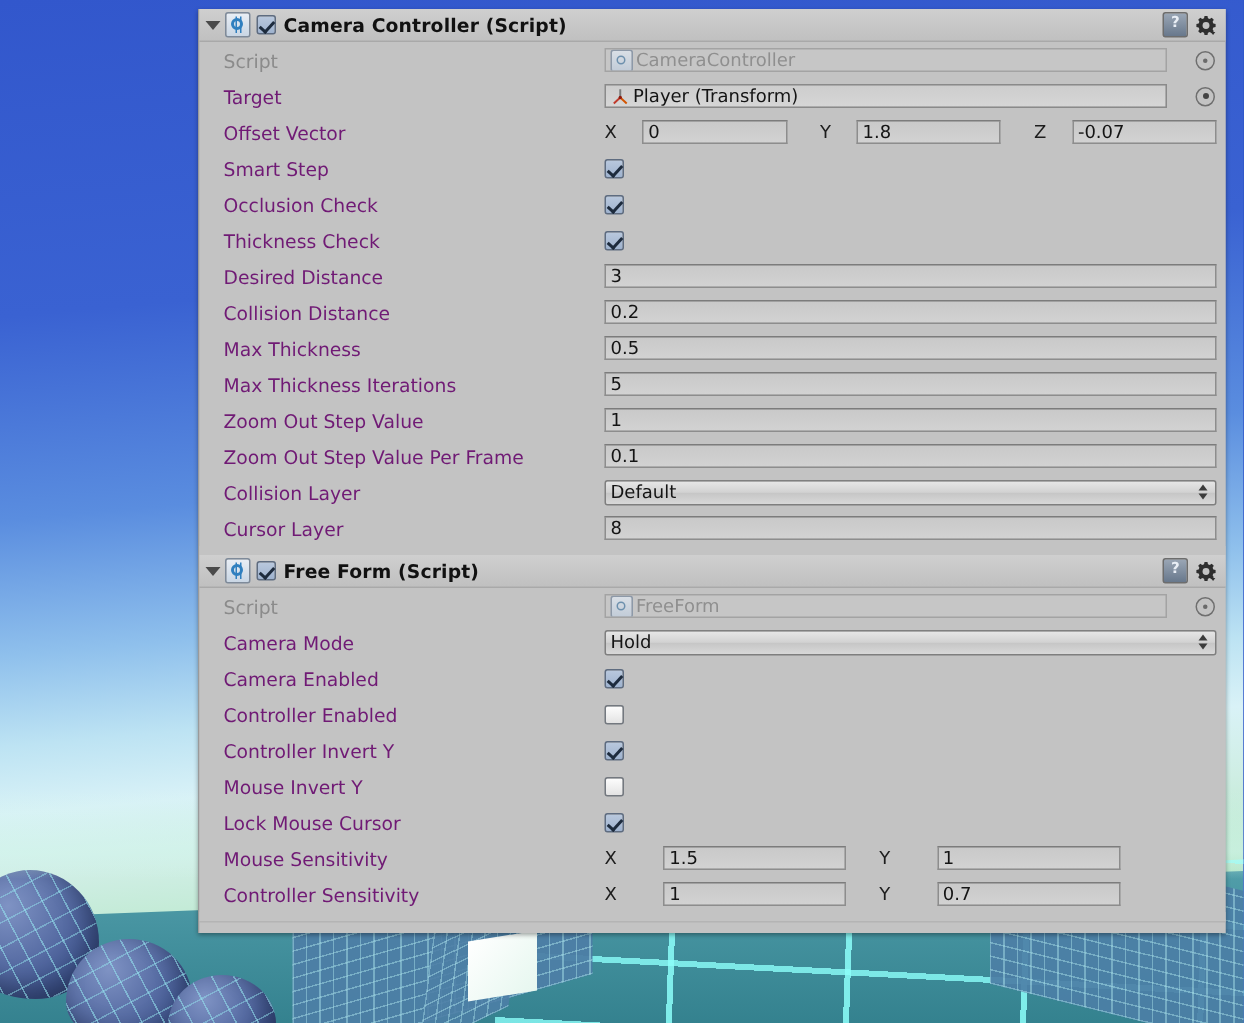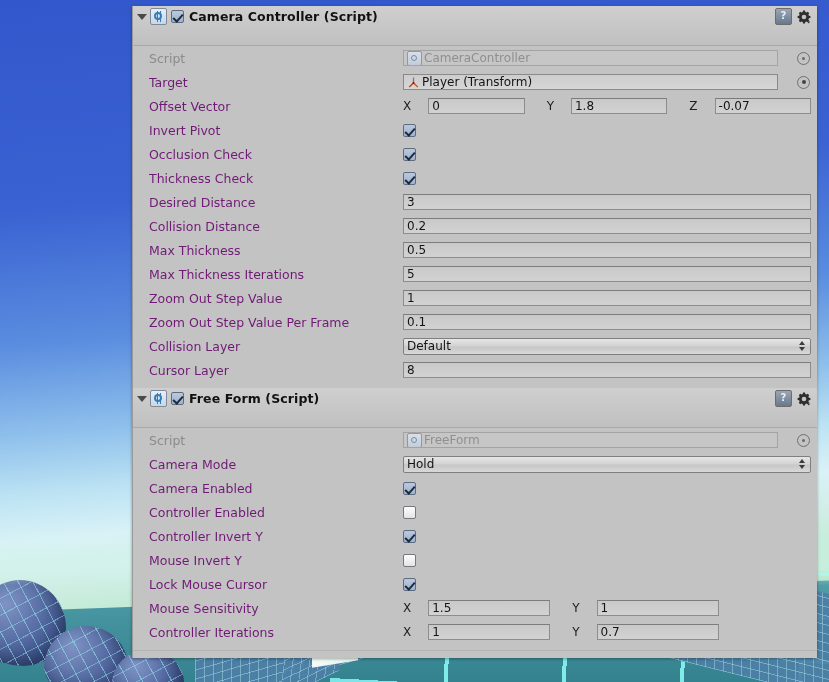--- a/index.html
+++ b/index.html
@@ -72,21 +72,21 @@
     background:#c3c3c3;
     border-left:1px solid #9a9a9a;
     box-shadow:0 1px 3px rgba(0,0,0,.35);
     font-size:12.5px;color:#1b1b1b;
     -webkit-font-smoothing:antialiased;
   }
   .component{background:#c3c3c3;}
 
   
   .comp-header{
-    display:flex;align-items:center;height:21px;padding:0 4px 18px 3px;
+    display:flex;align-items:center;height:21px;padding:0 4px 0 3px;
     background:linear-gradient(180deg,#cfcfcf 0%,#c0c0c0 100%);
     border-bottom:1px solid #a9a9a9;
     position:relative;
   }
   .foldout{
     width:13px;height:13px;flex:0 0 13px;position:relative;cursor:pointer;
   }
   .foldout::before{
     content:"";position:absolute;left:1px;top:4px;
     border-left:5px solid transparent;border-right:5px solid transparent;
@@ -191,21 +191,21 @@
   }
   .axis.spaced{margin-left:9px;}
   .vecfield{
     height:16px;box-sizing:border-box;min-width:0;
     border:1px solid #8d8d8d;border-top-color:#7c7c7c;
     background:linear-gradient(180deg,#c9c9c9,#d2d2d2);
     font-size:12px;color:#141414;padding:0 3px;
     display:flex;align-items:center;overflow:hidden;white-space:nowrap;
   }
   .v3{flex:1 1 0;}
-  .v2{flex:1 1 0;max-width:122px;}
+  .v2{flex:1 1 0;max-width:122px;margin-left:14px;}
 
   .popup{
     flex:1;height:17px;box-sizing:border-box;min-width:0;
     border:1px solid #7f7f7f;border-radius:2px;
     background:linear-gradient(180deg,#e6e6e6 0%,#d2d2d2 48%,#c6c6c6 52%,#d8d8d8 100%);
     font-size:12px;color:#141414;padding:0 3px;cursor:pointer;
     display:flex;align-items:center;position:relative;
   }
   .popup .pl{overflow:hidden;white-space:nowrap;}
   .popup .arrows{
@@ -290,21 +290,21 @@
         <div class="field-area">
           <span class="axis">X</span>
           <div class="vecfield v3">0</div>
           <span class="axis spaced">Y</span>
           <div class="vecfield v3">1.8</div>
           <span class="axis spaced">Z</span>
           <div class="vecfield v3">-0.07</div>
         </div>
       </div>
       <div class="row">
-        <div class="label">Invert Pivot</div>
+        <div class="label">Smart Step</div>
         <div class="field-area">
           <div class="cbrow">
             <div class="cb on"></div>
           </div>
         </div>
       </div>
       <div class="row">
         <div class="label">Occlusion Check</div>
         <div class="field-area">
           <div class="cbrow">
@@ -458,21 +458,21 @@
       <div class="row">
         <div class="label">Mouse Sensitivity</div>
         <div class="field-area">
           <span class="axis">X</span>
           <div class="vecfield v2">1.5</div>
           <span class="axis spaced">Y</span>
           <div class="vecfield v2">1</div>
         </div>
       </div>
       <div class="row">
-        <div class="label">Controller Iterations</div>
+        <div class="label">Controller Sensitivity</div>
         <div class="field-area">
           <span class="axis">X</span>
           <div class="vecfield v2">1</div>
           <span class="axis spaced">Y</span>
           <div class="vecfield v2">0.7</div>
         </div>
       </div>
       <div class="spacer-row"></div>
     </div>
     <div class="panel-foot"></div>

